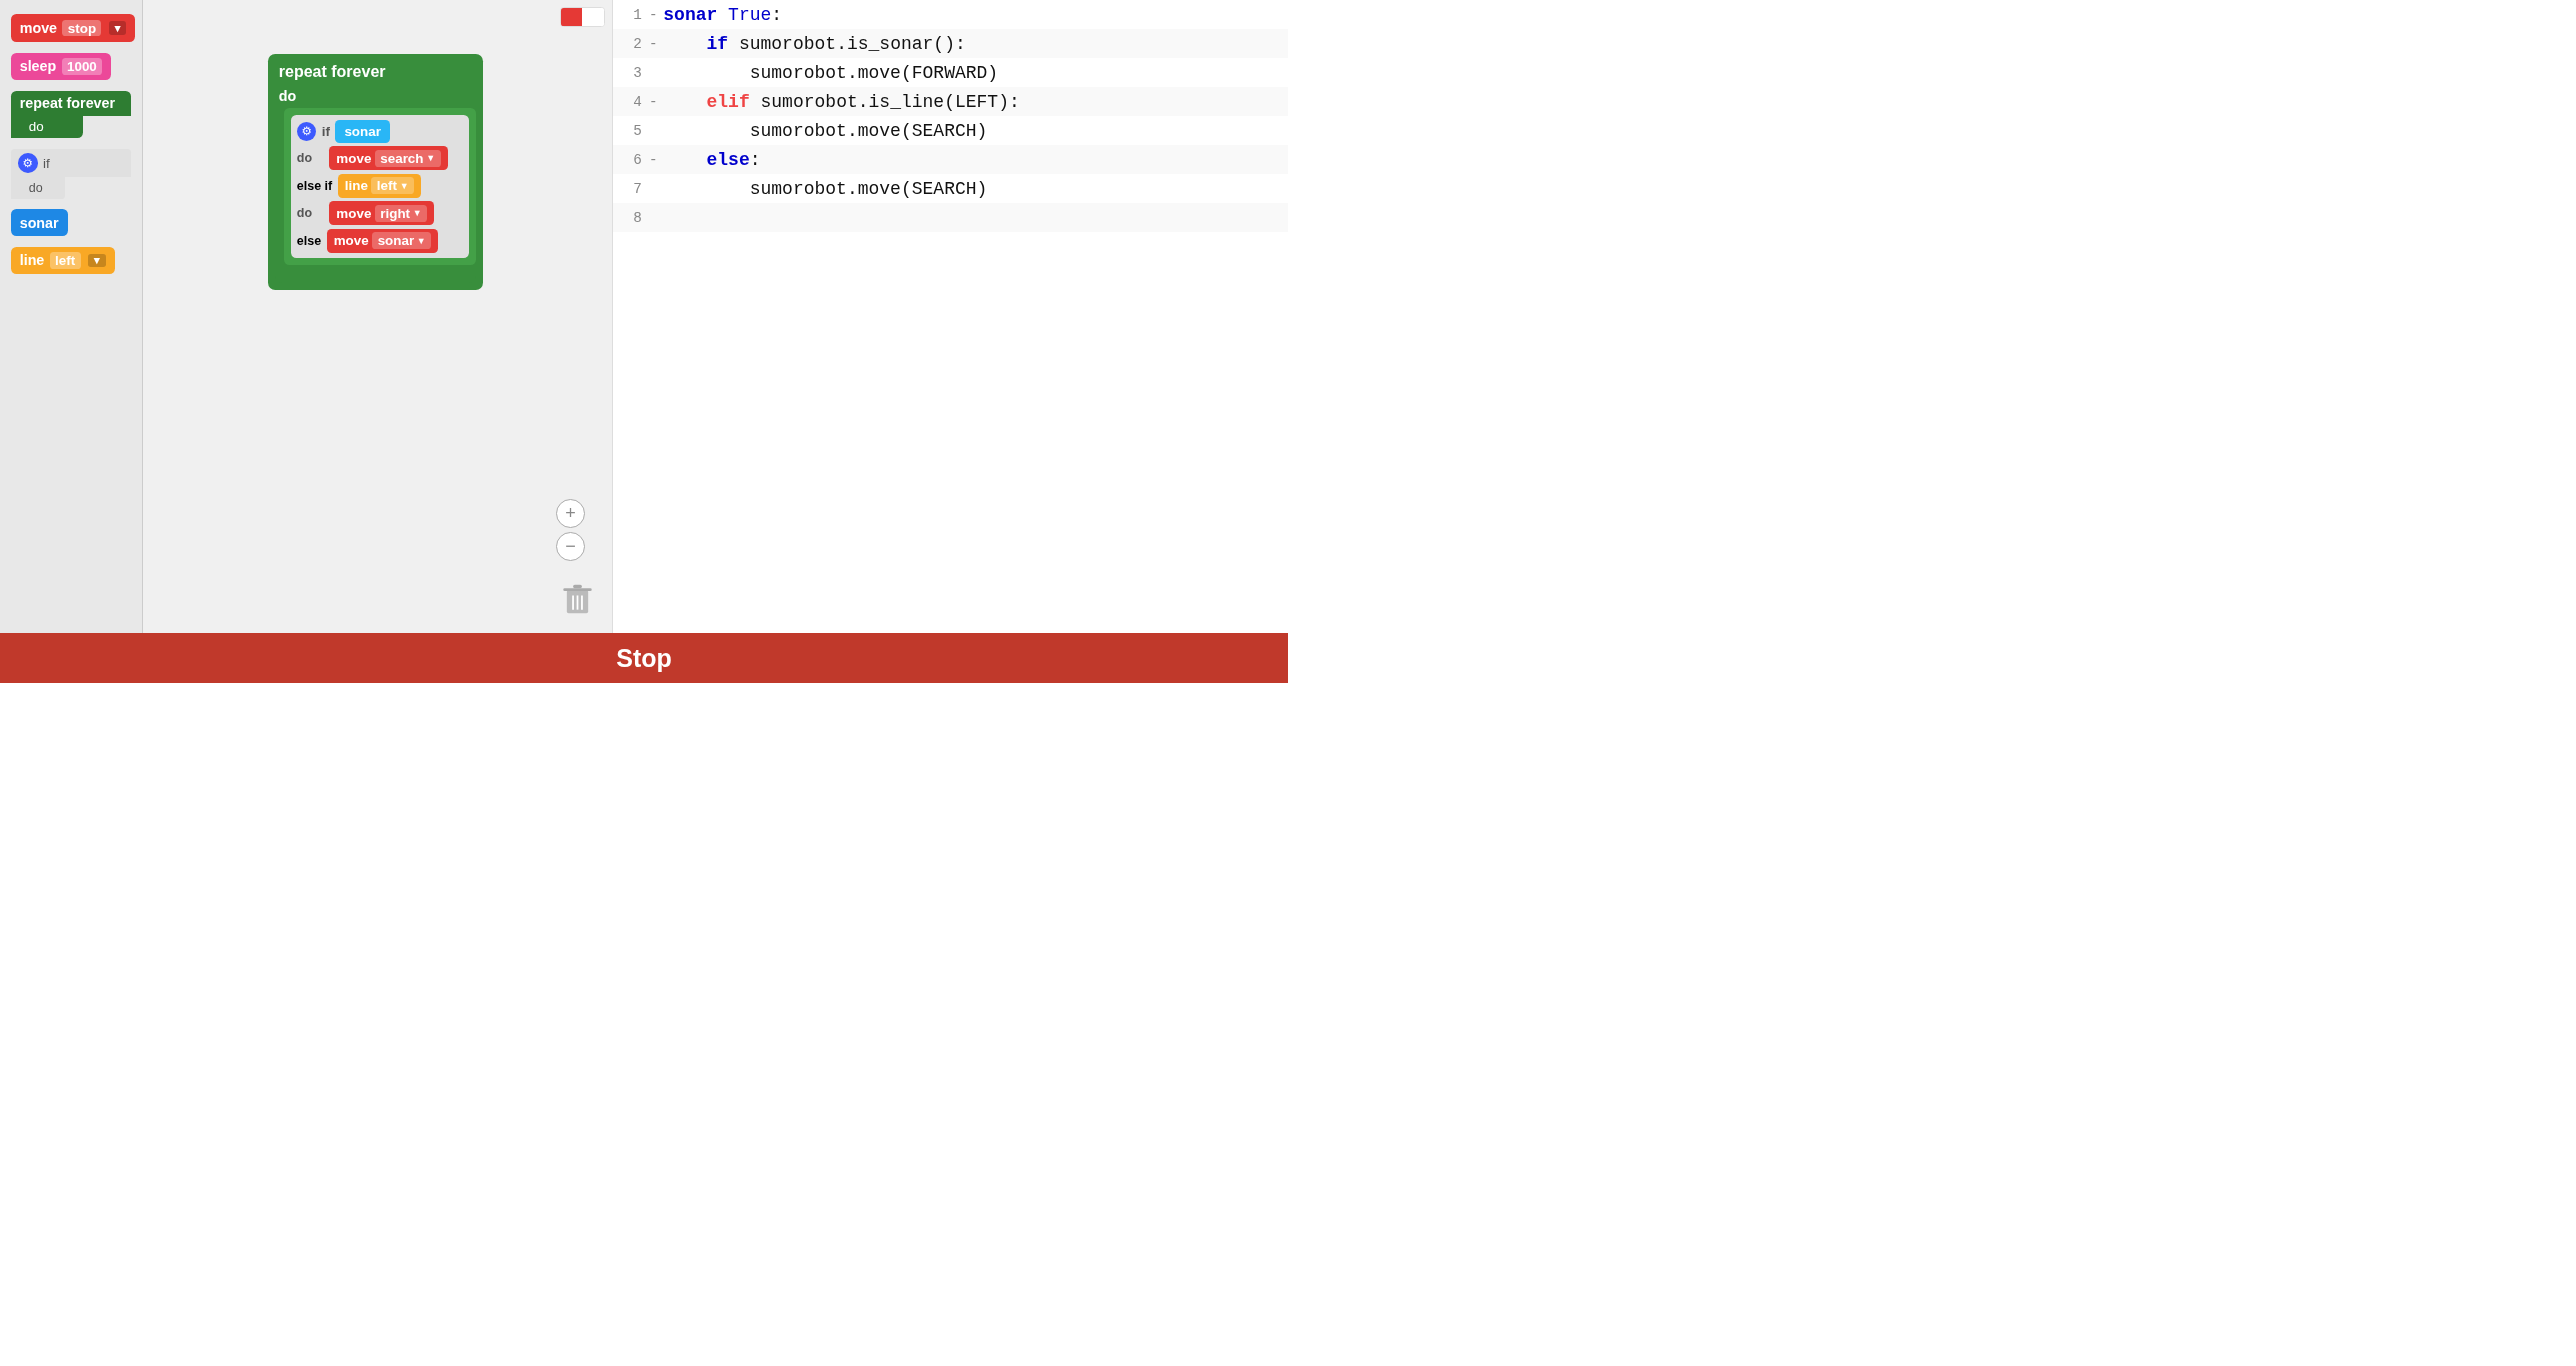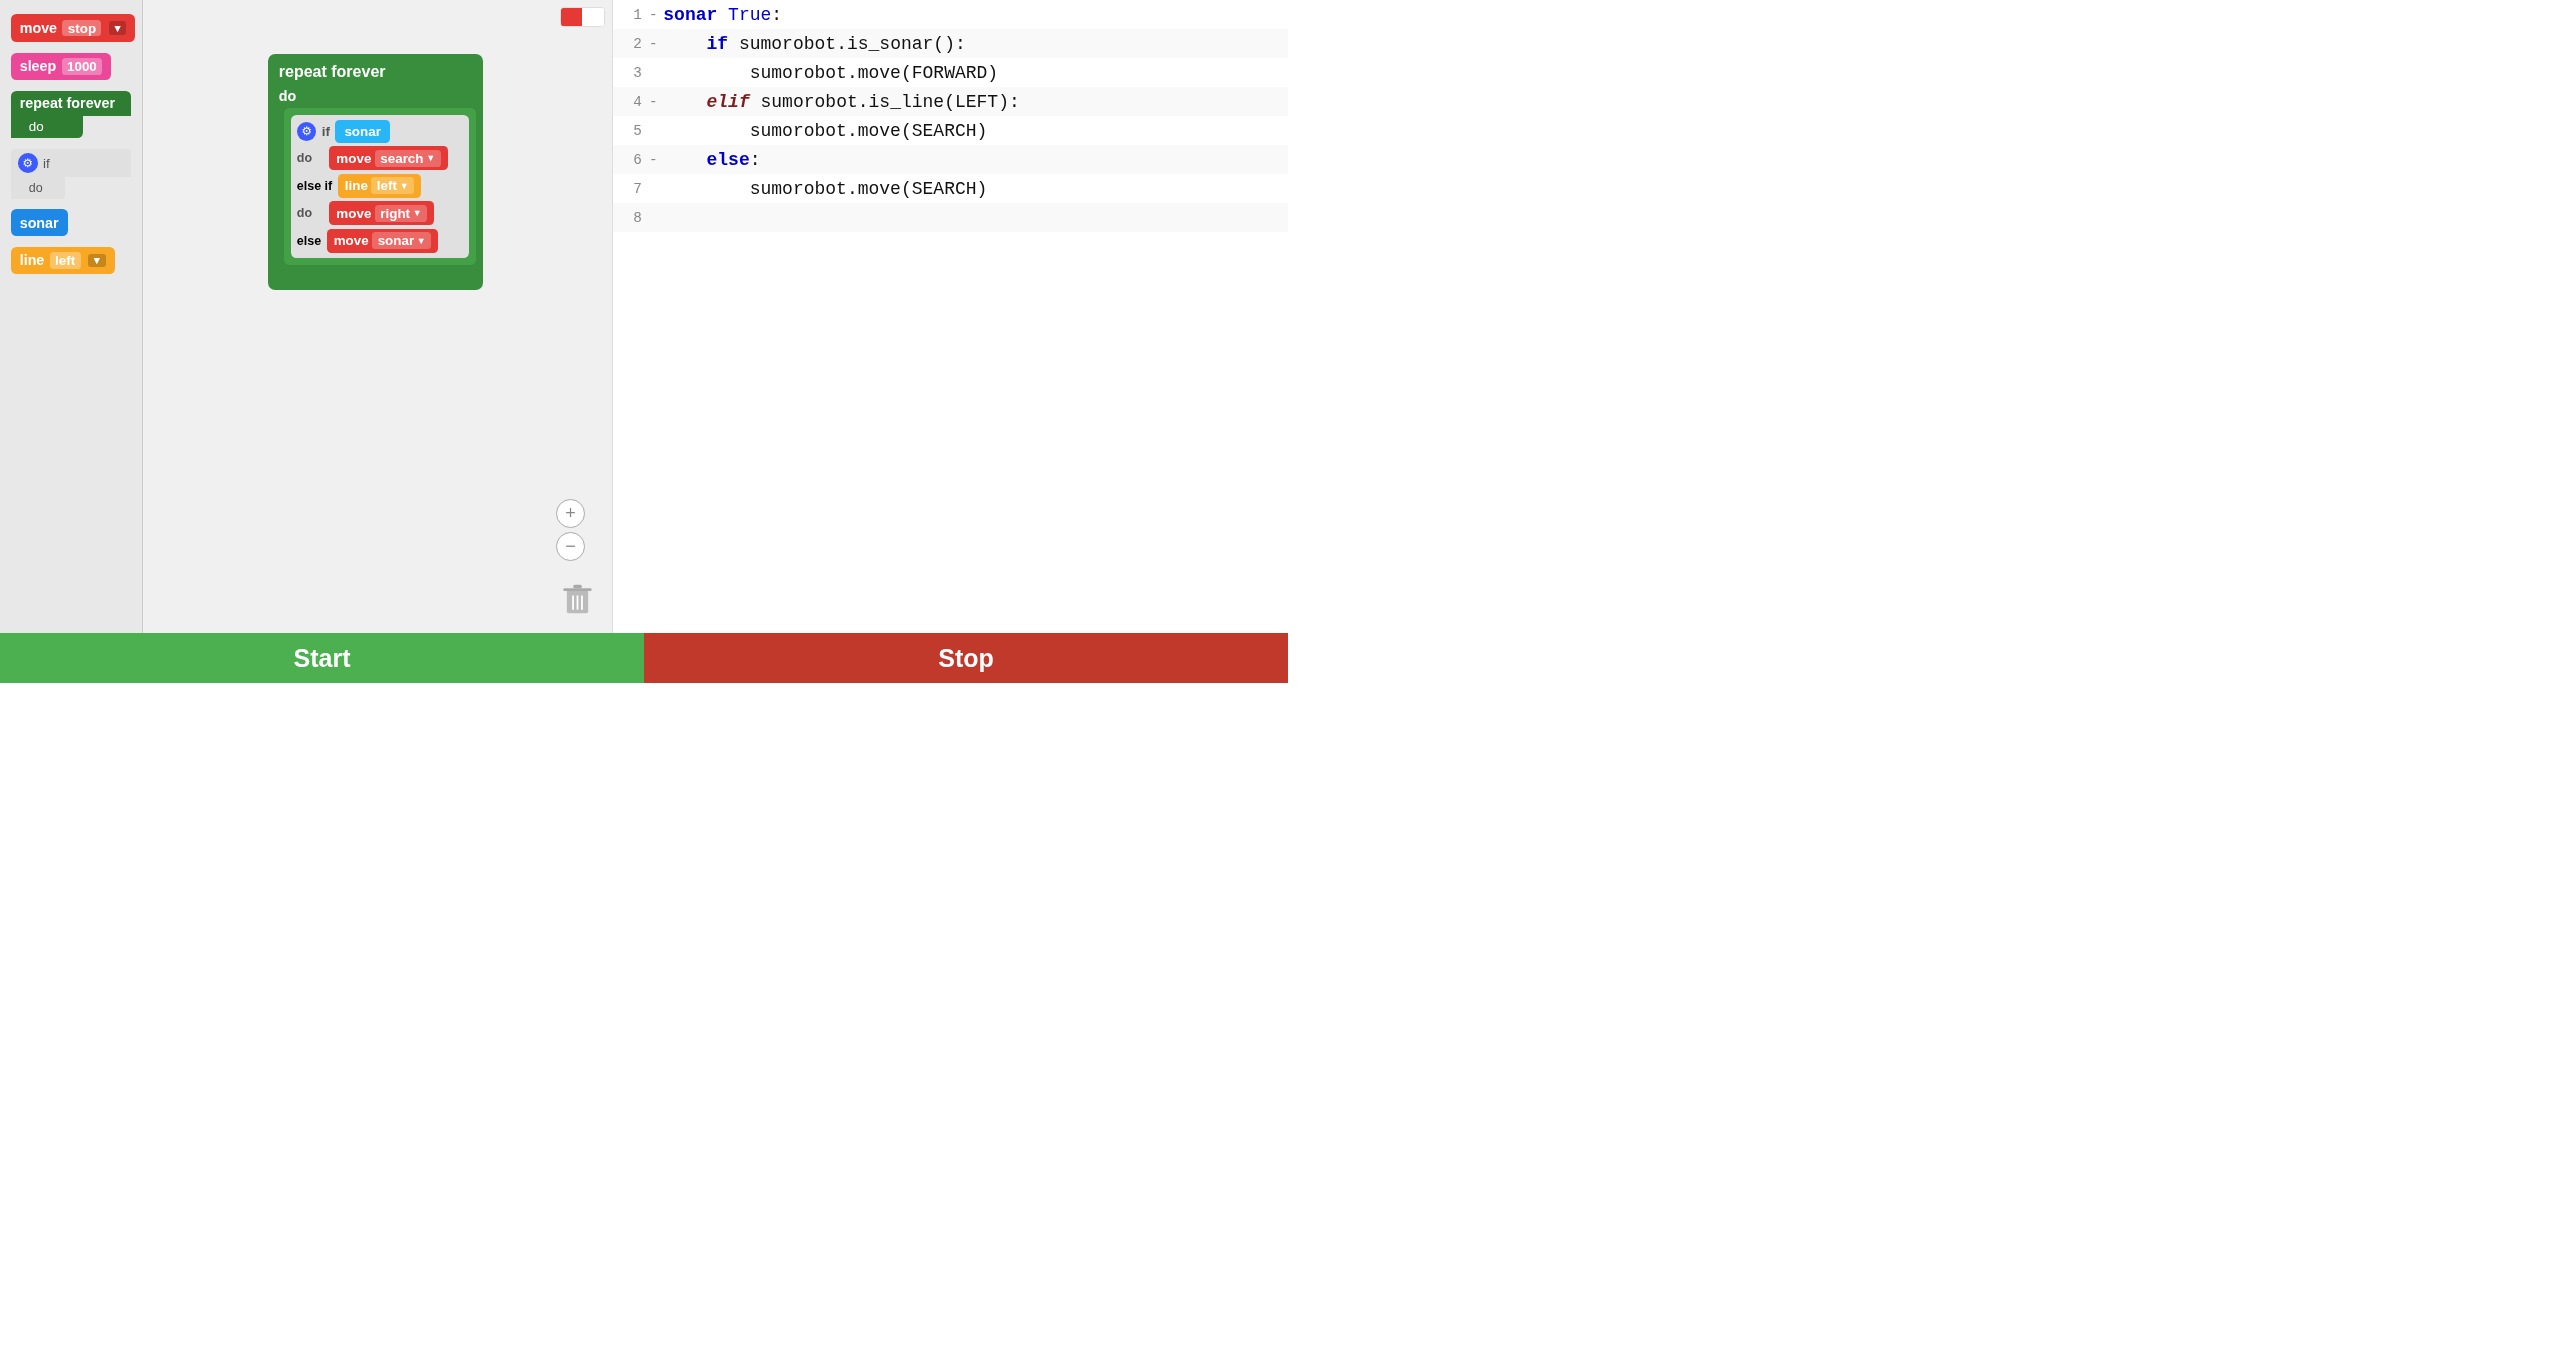--- a/index.html
+++ b/index.html
@@ -72,21 +72,21 @@
     }
 
     .code-line-content {
       padding-left: 3.6px;
       white-space: pre;
     }
 
     .kw-while { color: #0000cc; font-weight: bold; }
     .kw-true { color: #0000cc; font-weight: normal; }
     .kw-if { color: #0000cc; font-weight: bold; }
-    .kw-elif { color: #7f1d1d; font-weight: bold; font-style: italic; }
+    .kw-elif { color: #ef4444; font-weight: bold; }
     .kw-else { color: #0000cc; font-weight: bold; }
     .normal { color: #111; }
 
     
     .bottom-bar {
       display: flex;
       height: 50px;
       flex-shrink: 0;
     }
 
@@ -616,16 +616,15 @@
     <div class="code-line code-cursor-line">
       <span class="code-line-number">8</span>
       <span class="code-line-dot"> </span>
       <span class="code-line-content"></span>
     </div>
   </div>
 
 </div>
 
 <div class="bottom-bar">
-  <button class="start-button">Start</button>
   <button class="stop-button">Stop</button>
 </div>
 
 
 </body></html>

